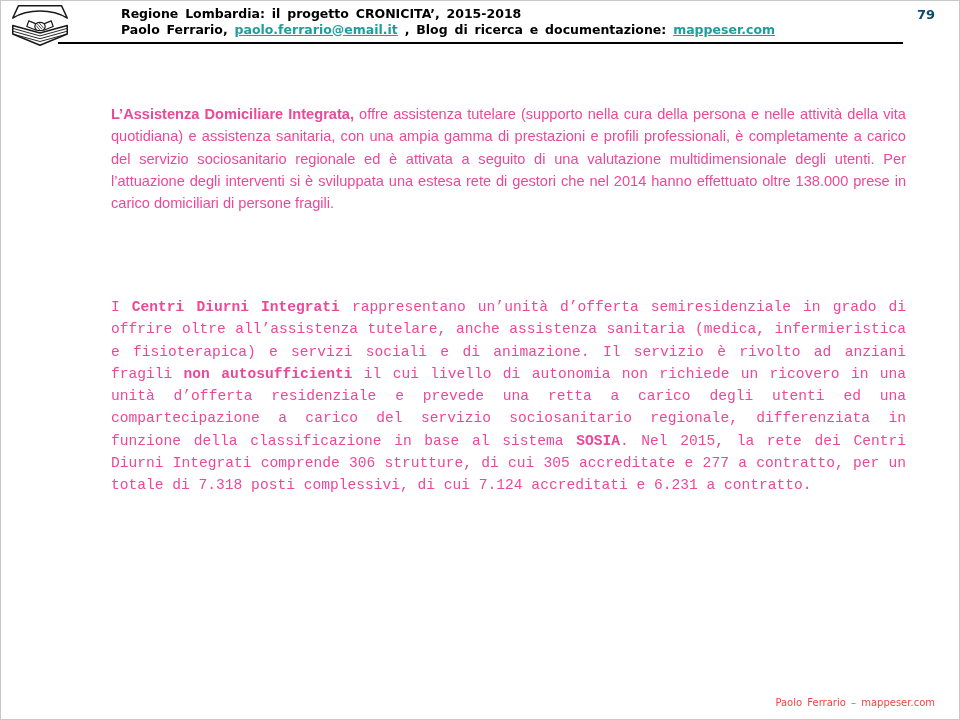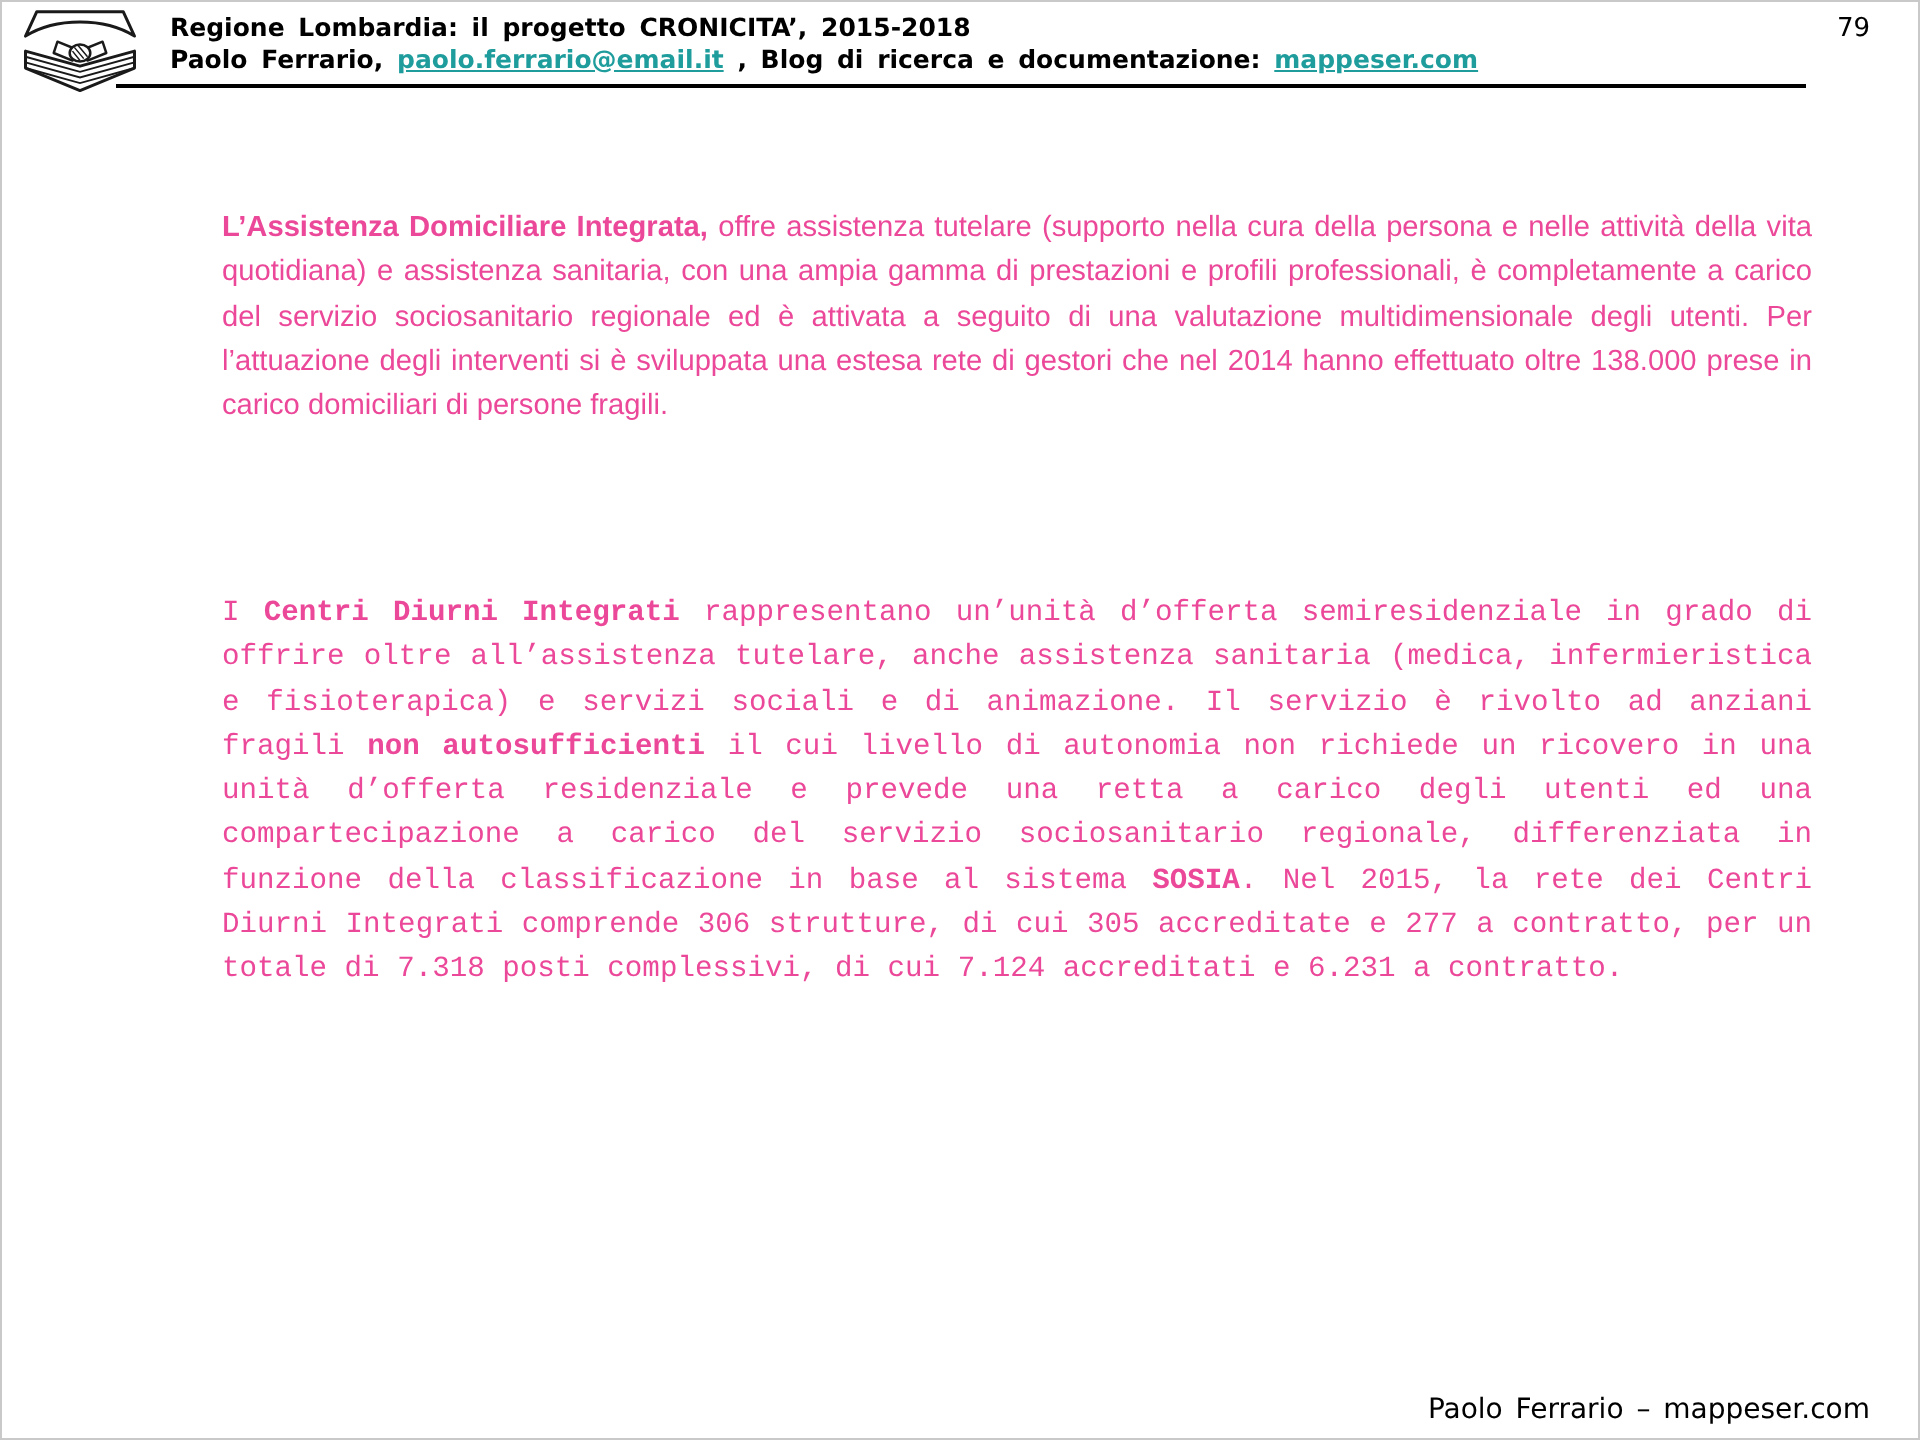--- a/index.html
+++ b/index.html
@@ -5,33 +5,33 @@
   html,body{margin:0;padding:0;}
   .slide{
     position:relative;
     width:958px;height:718px;
     background:#ffffff;
     border:1px solid #c9c9c9;
     font-family:"Liberation Sans", sans-serif;
     overflow:hidden;
   }
   
-  .header{position:absolute;left:8px;top:2px;display:flex;align-items:flex-start;}
+  .header{position:absolute;left:8px;top:2px;display:flex;align-items:flex-start;gap:36px;}
   .logo{width:62px;height:47px;flex:0 0 auto;}
   .header-text{
     margin-left:14px;margin-top:3px;
     font-family:"DejaVu Sans", sans-serif;
     font-size:12.5px;font-weight:bold;color:#000;
     line-height:15.5px;word-spacing:2.5px;white-space:nowrap;
   }
   .header-text a{color:#1f9d9d;text-decoration:underline;}
   .page-number{
     position:absolute;right:24px;top:6px;
     font-family:"DejaVu Sans", sans-serif;
-    font-size:13px;font-weight:normal;color:#000000;
+    font-size:13px;font-weight:bold;color:#0c4a6e;
   }
   .header-rule{
     position:absolute;left:57px;top:41px;width:845px;height:0;
     border-top:2px solid #000;
   }
   
   .content{position:absolute;left:110px;top:0;width:795px;}
   .para{
     position:absolute;left:0;width:795px;margin:0;
     font-size:14.6px;line-height:22.3px;color:#ec4899;
@@ -43,21 +43,21 @@
   .source-note{
     position:absolute;left:45px;top:545px;
     font-family:"DejaVu Sans", sans-serif;
     font-size:17px;font-weight:bold;color:#e00000;
     white-space:pre;letter-spacing:.3px;
   }
   
   .footer-credit{
     position:absolute;right:24px;top:696px;
     font-family:"DejaVu Sans", sans-serif;
-    font-size:14px;color:#000000;word-spacing:2px;
+    font-size:10px;color:#ef4444;word-spacing:2px;
   }
 </style>
 </head>
 <body>
 
 <div class="slide">
 
   <div class="header">
     <svg class="logo" viewBox="0 0 66 50" aria-hidden="true">
 

